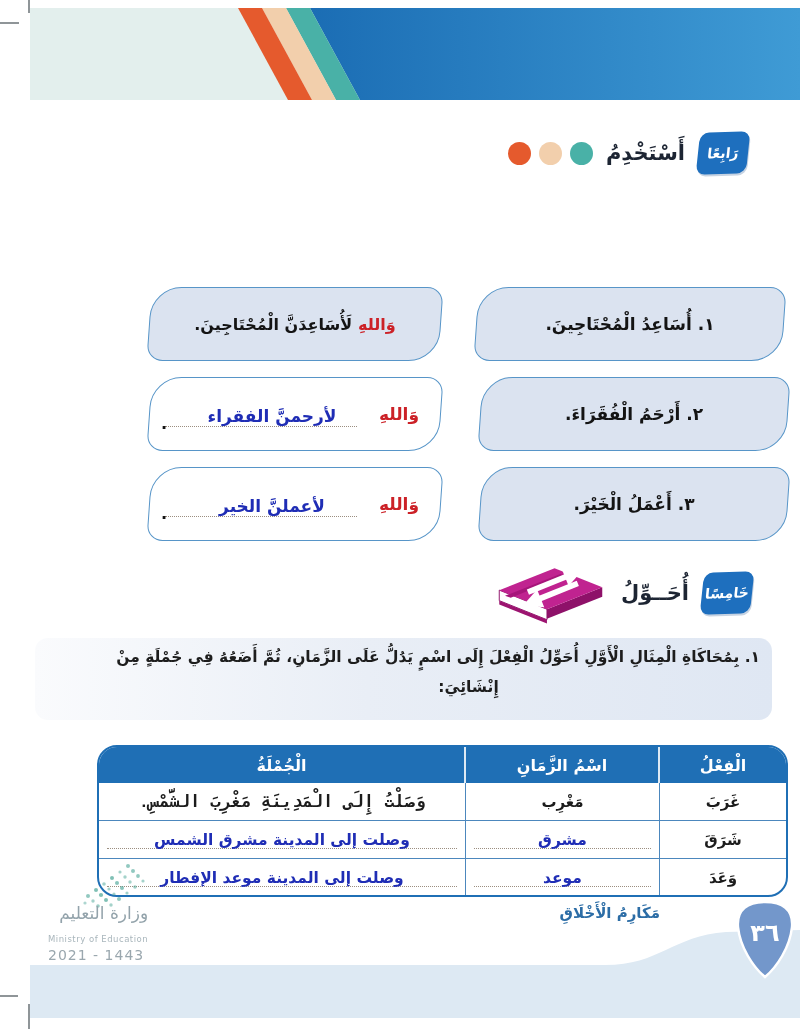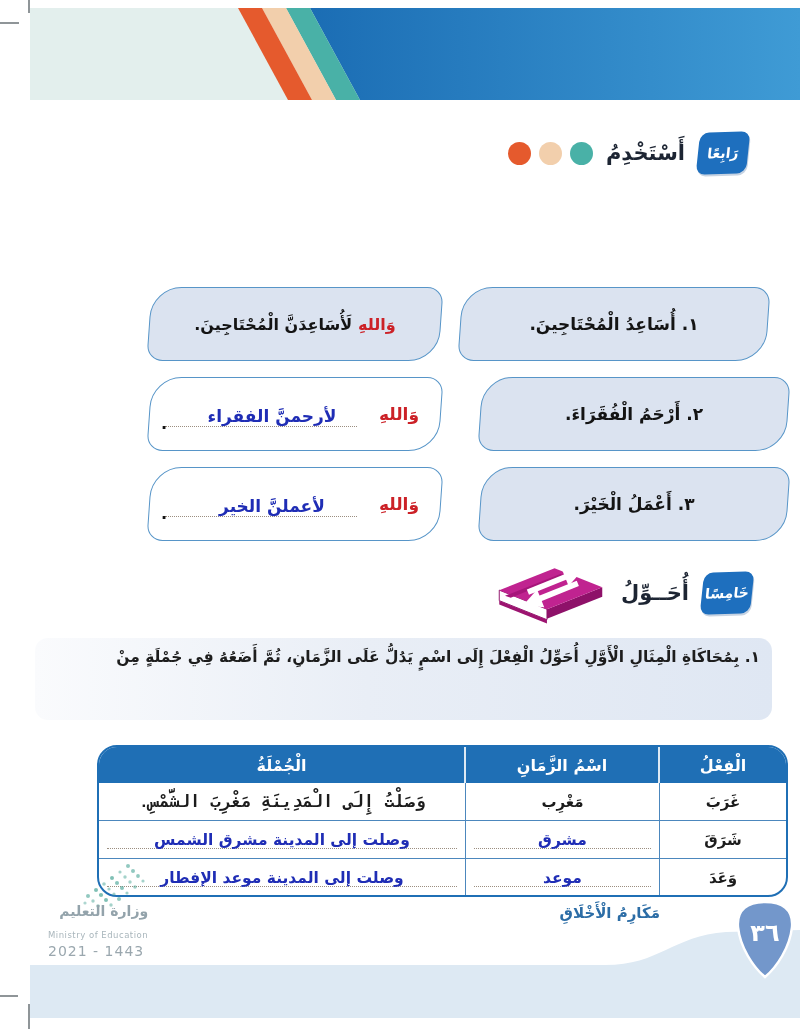--- a/index.html
+++ b/index.html
@@ -56,21 +56,21 @@
   .th:nth-child(n+2){border-inline-start:2px solid rgba(255,255,255,.85);}
   .trow{display:grid;grid-template-columns:126px 194px 1fr;height:37px;}
   .trow + .trow{border-top:1.5px solid #4c87bd;}
   .td{display:flex;align-items:center;justify-content:center;font-weight:bold;font-size:15px;
       color:#1c1c1c;position:relative;border-inline-start:0;}
   .td:nth-child(n+2){border-inline-start:1.5px solid #4c87bd;}
   .td .cell-rule{position:absolute;left:8px;right:8px;bottom:9px;border-bottom:1.6px dotted #9b8e80;}
   .td .hand{position:relative;font-size:15.5px;}
   
   .ministry{position:absolute;left:48px;top:903px;color:#93a3ab;}
-  .ministry .ar{font-size:14px;font-weight:bold;letter-spacing:1px;}
+  .ministry .ar{font-size:17px;font-weight:normal;letter-spacing:1px;}
   .ministry .en{font-size:8.5px;color:#a9b6bc;letter-spacing:.5px;margin-top:11px;}
   .ministry .yr{font-size:14px;color:#9aa7ae;margin-top:3px;letter-spacing:1px;}
   .lesson-title{position:absolute;right:140px;top:904px;color:#2c6da6;font-weight:bold;
     font-size:15px;direction:rtl;}
 </style>
 </head>
 <body>
 
 <div class="page">
 
@@ -97,21 +97,21 @@
     <div class="sec-badge">رَابِعًا</div>
     <div class="sec-title">أَسْتَخْدِمُ</div>
     <div class="dots">
       <span class="dot" style="background:#49b1a7;"></span>
       <span class="dot" style="background:#f2cfac;"></span>
       <span class="dot" style="background:#e55a2d;"></span>
     </div>
   </div>
 
 
-  <div class="bubble" style="left:460px;top:287px;width:308px;height:74px;">
+  <div class="bubble" style="left:476px;top:287px;width:308px;height:74px;">
     <div class="bg"></div>
     <div class="content">
         <span>١. أُسَاعِدُ الْمُحْتَاجِينَ.</span>
       </div>
   </div>
   <div class="bubble" style="left:149px;top:287px;width:292px;height:74px;">
     <div class="bg"></div>
     <div class="content" style="font-size:16px;">
       <span class="oath">وَاللهِ</span>
       <span>لَأُسَاعِدَنَّ الْمُحْتَاجِينَ.</span>
@@ -167,20 +167,21 @@
         <rect x="-26" y="-8" width="44" height="6"></rect>
         <polygon points="16,-15 36,-5 16,5"></polygon>
         <rect x="-18" y="3" width="44" height="6"></rect>
         <polygon points="-16,-4 -36,6 -16,16"></polygon>
       </g>
     </svg>
   </div>
 
   <div class="instr" style="left:35px;top:638px;width:737px;height:82px;font-size:15.5px;padding:10px 12px 0 12px;box-sizing:border-box;text-align:right;">
     <div class="ln">١. بِمُحَاكَاةِ الْمِثَالِ الْأَوَّلِ أُحَوِّلُ الْفِعْلَ إِلَى اسْمٍ يَدُلُّ عَلَى الزَّمَانِ، ثُمَّ أَضَعُهُ فِي جُمْلَةٍ مِنْ</div>
+    <div class="ln" style="text-align:center;padding-left:130px;margin-top:12px;">إِنْشَائِيَ:</div>
   </div>
 
   <div class="table-box">
     <div class="thead">
       <div class="th">الْفِعْلُ</div>
       <div class="th">اسْمُ الزَّمَانِ</div>
       <div class="th">الْجُمْلَةُ</div>
     </div>
 
     <div class="trow">

